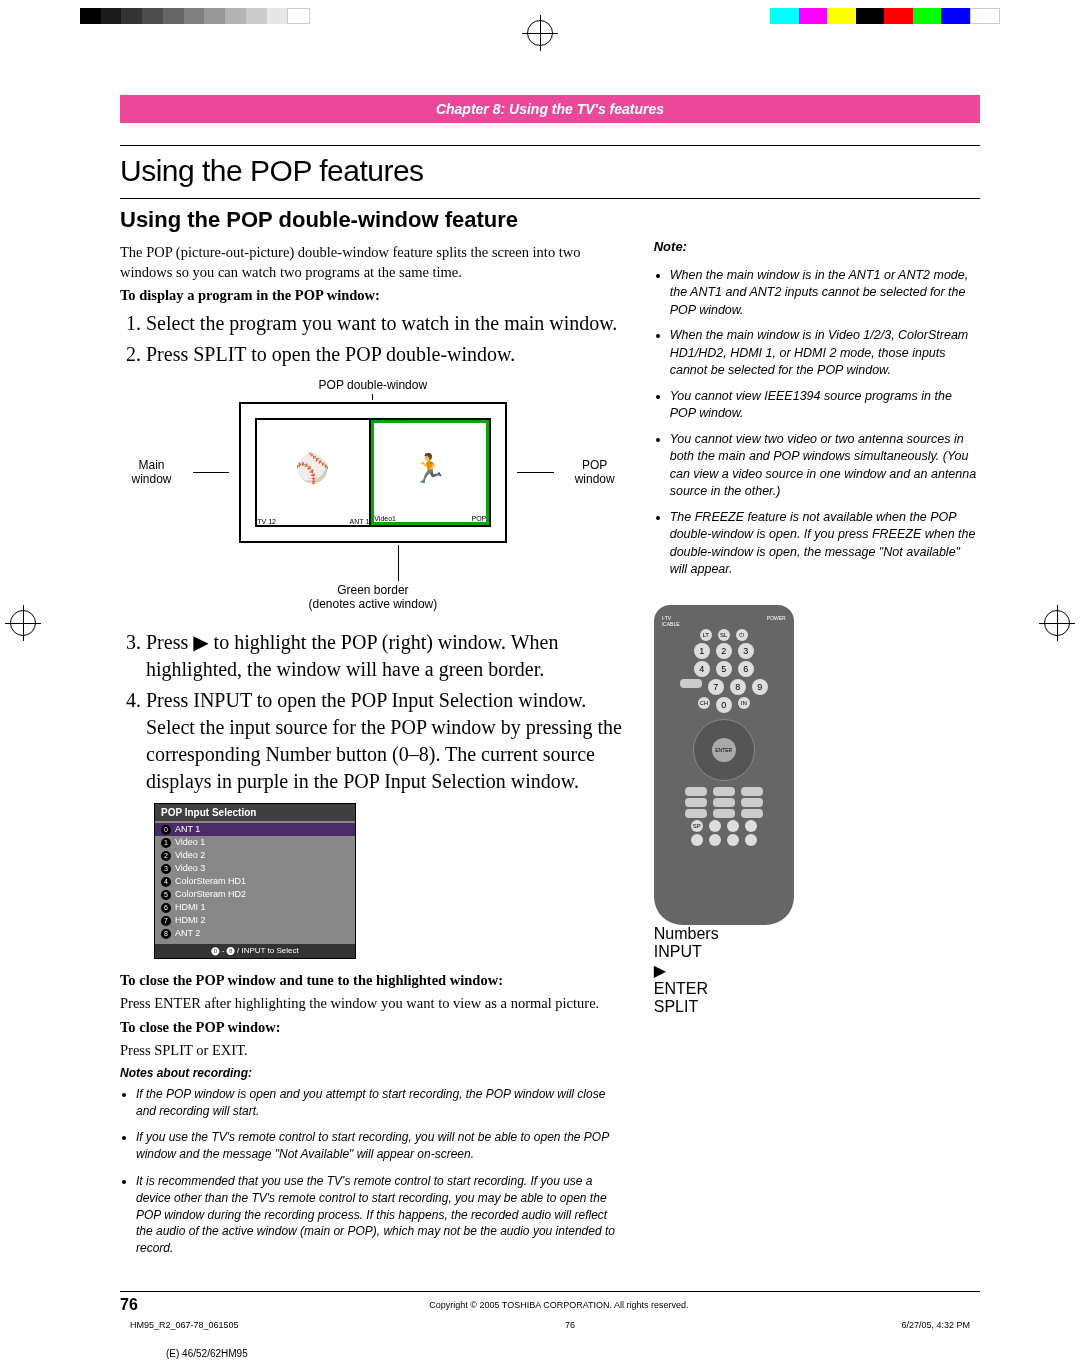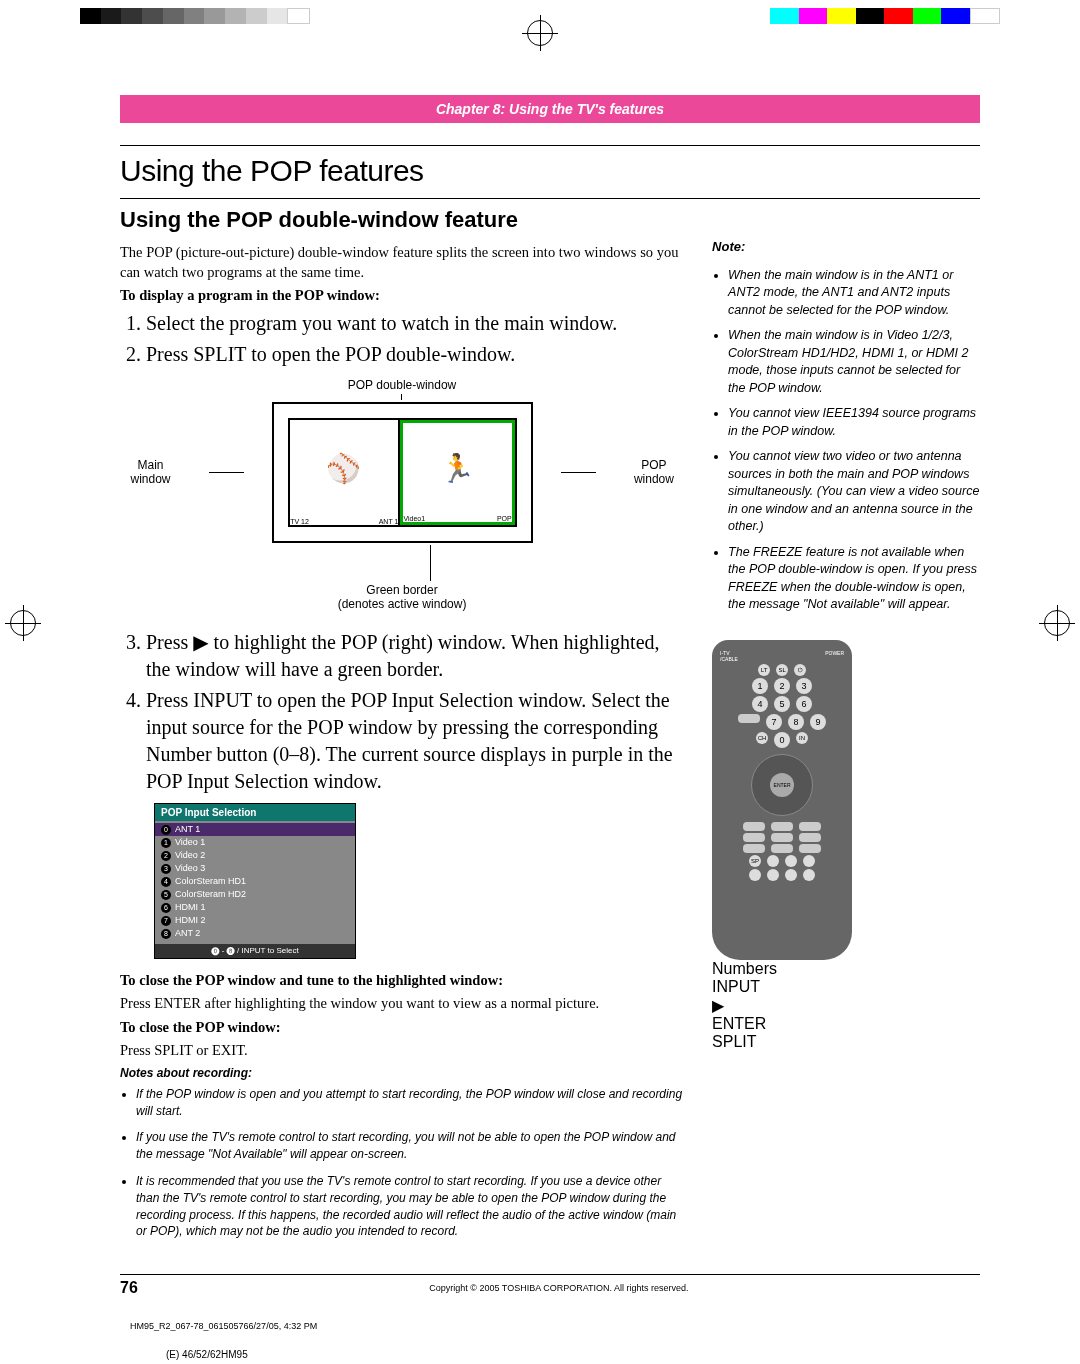--- a/index.html
+++ b/index.html
@@ -133,21 +133,21 @@
     position:relative;
   }
   .tv-half:last-child { border-right:none; border: 3px solid #0a0; }
   .stick {
     font-size: 28px;
     line-height:1;
     flex:1;
     display:flex;
     align-items:center;
   }
-  .annotate-row { display:flex; align-items:center; gap:28px; justify-content:center; }
+  .annotate-row { display:flex; align-items:center; gap:10px; justify-content:center; }
   .callout-line { display:inline-block; border-top:1px solid #000; width:40px; vertical-align:middle;}
   .note-head {
     font-family: Arial, Helvetica, sans-serif;
     font-weight: bold;
     font-style: italic;
     font-size: 13px;
   }
   .note-list {
     list-style: disc;
     padding-left: 16px;
@@ -159,21 +159,21 @@
   .note-list li { margin-bottom: 8px; }
   .input-sel {
     width: 200px;
     font-family: Arial, Helvetica, sans-serif;
     font-size: 9px;
     margin: 8px 0 12px 34px;
     border:1px solid #000;
     color:#fff;
   }
   .input-sel .hdr {
-    background:#0f766e;
+    background:#404040;
     font-weight:bold;
     padding:3px 6px;
     font-size:10px;
   }
   .input-sel .items {
     background:#888;
     padding:2px 6px 4px 6px;
   }
   .input-sel .row { padding:1px 0; }
   .input-sel .num {
@@ -238,23 +238,24 @@
     font-weight: bold;
     font-size: 16px;
   }
   .copyright {
     flex:1;
     text-align:center;
     font-size: 9px;
   }
   .meta-row {
     display:flex;
+    justify-content:space-between;
     font-family: Arial, Helvetica, sans-serif;
     font-size:9px;
-    margin-top: 24px;
+    margin-top: 6px;
     padding: 0 10px;
   }
   .model-id {
     font-family: Arial, Helvetica, sans-serif;
     font-size: 10px;
     margin-top: 18px;
     padding-left: 46px;
   }
   .tri { font-family: Arial, sans-serif; }
 </style>

